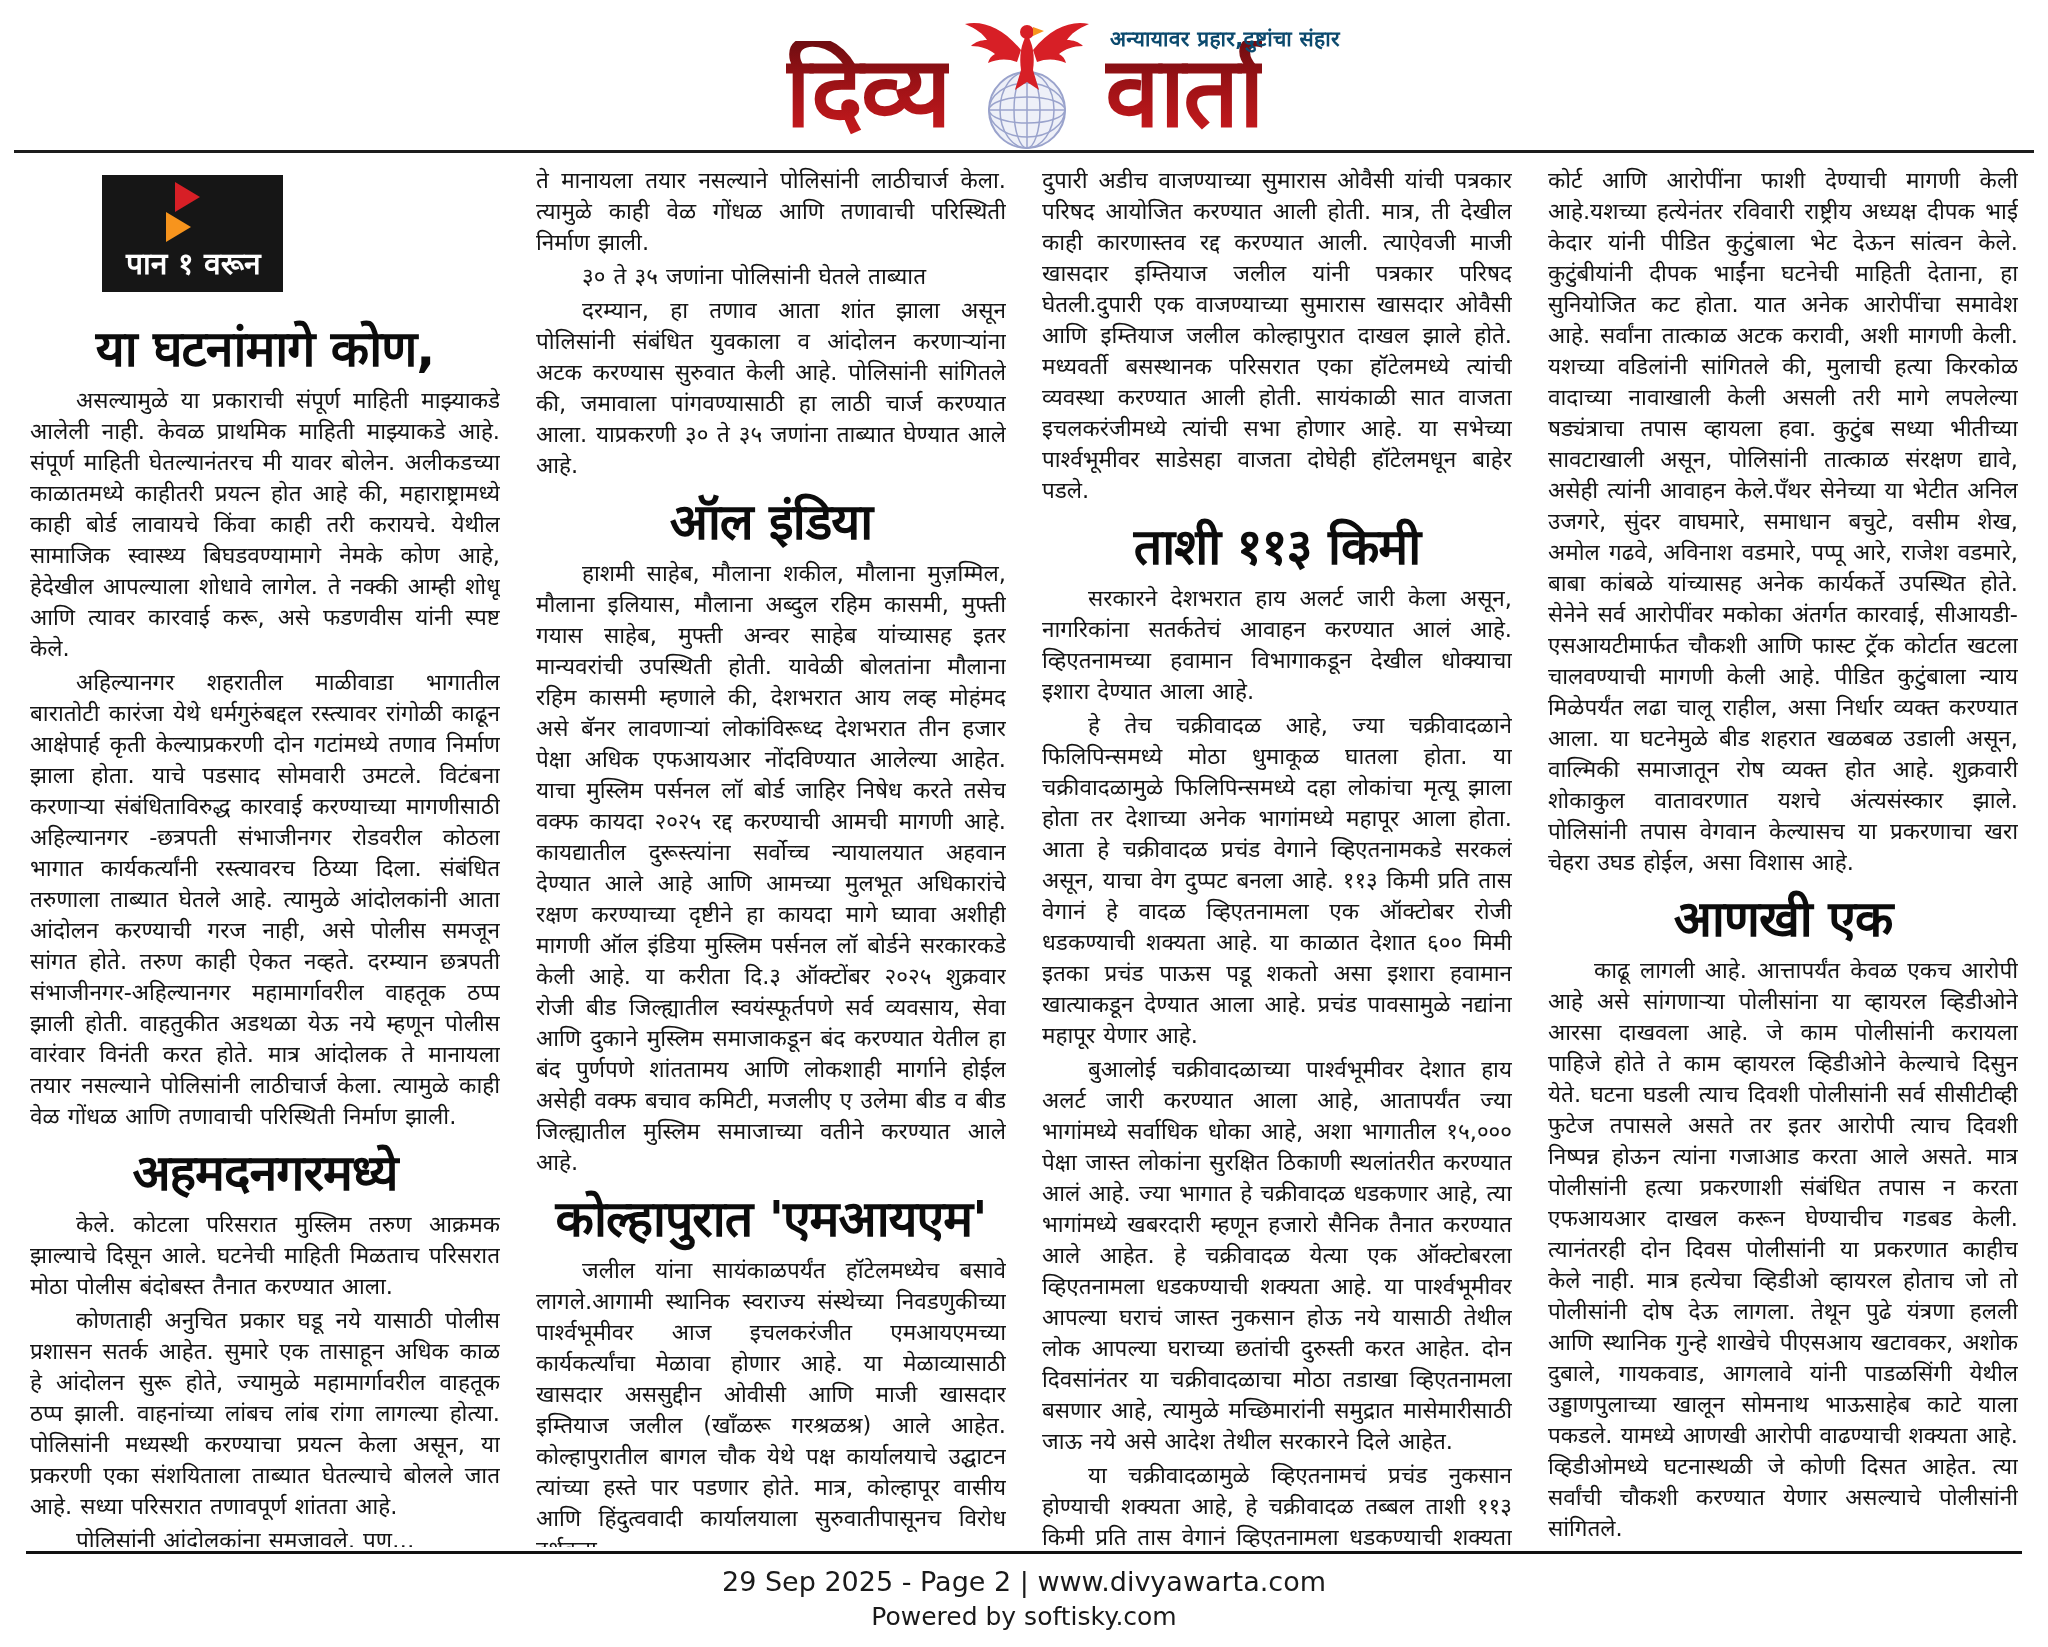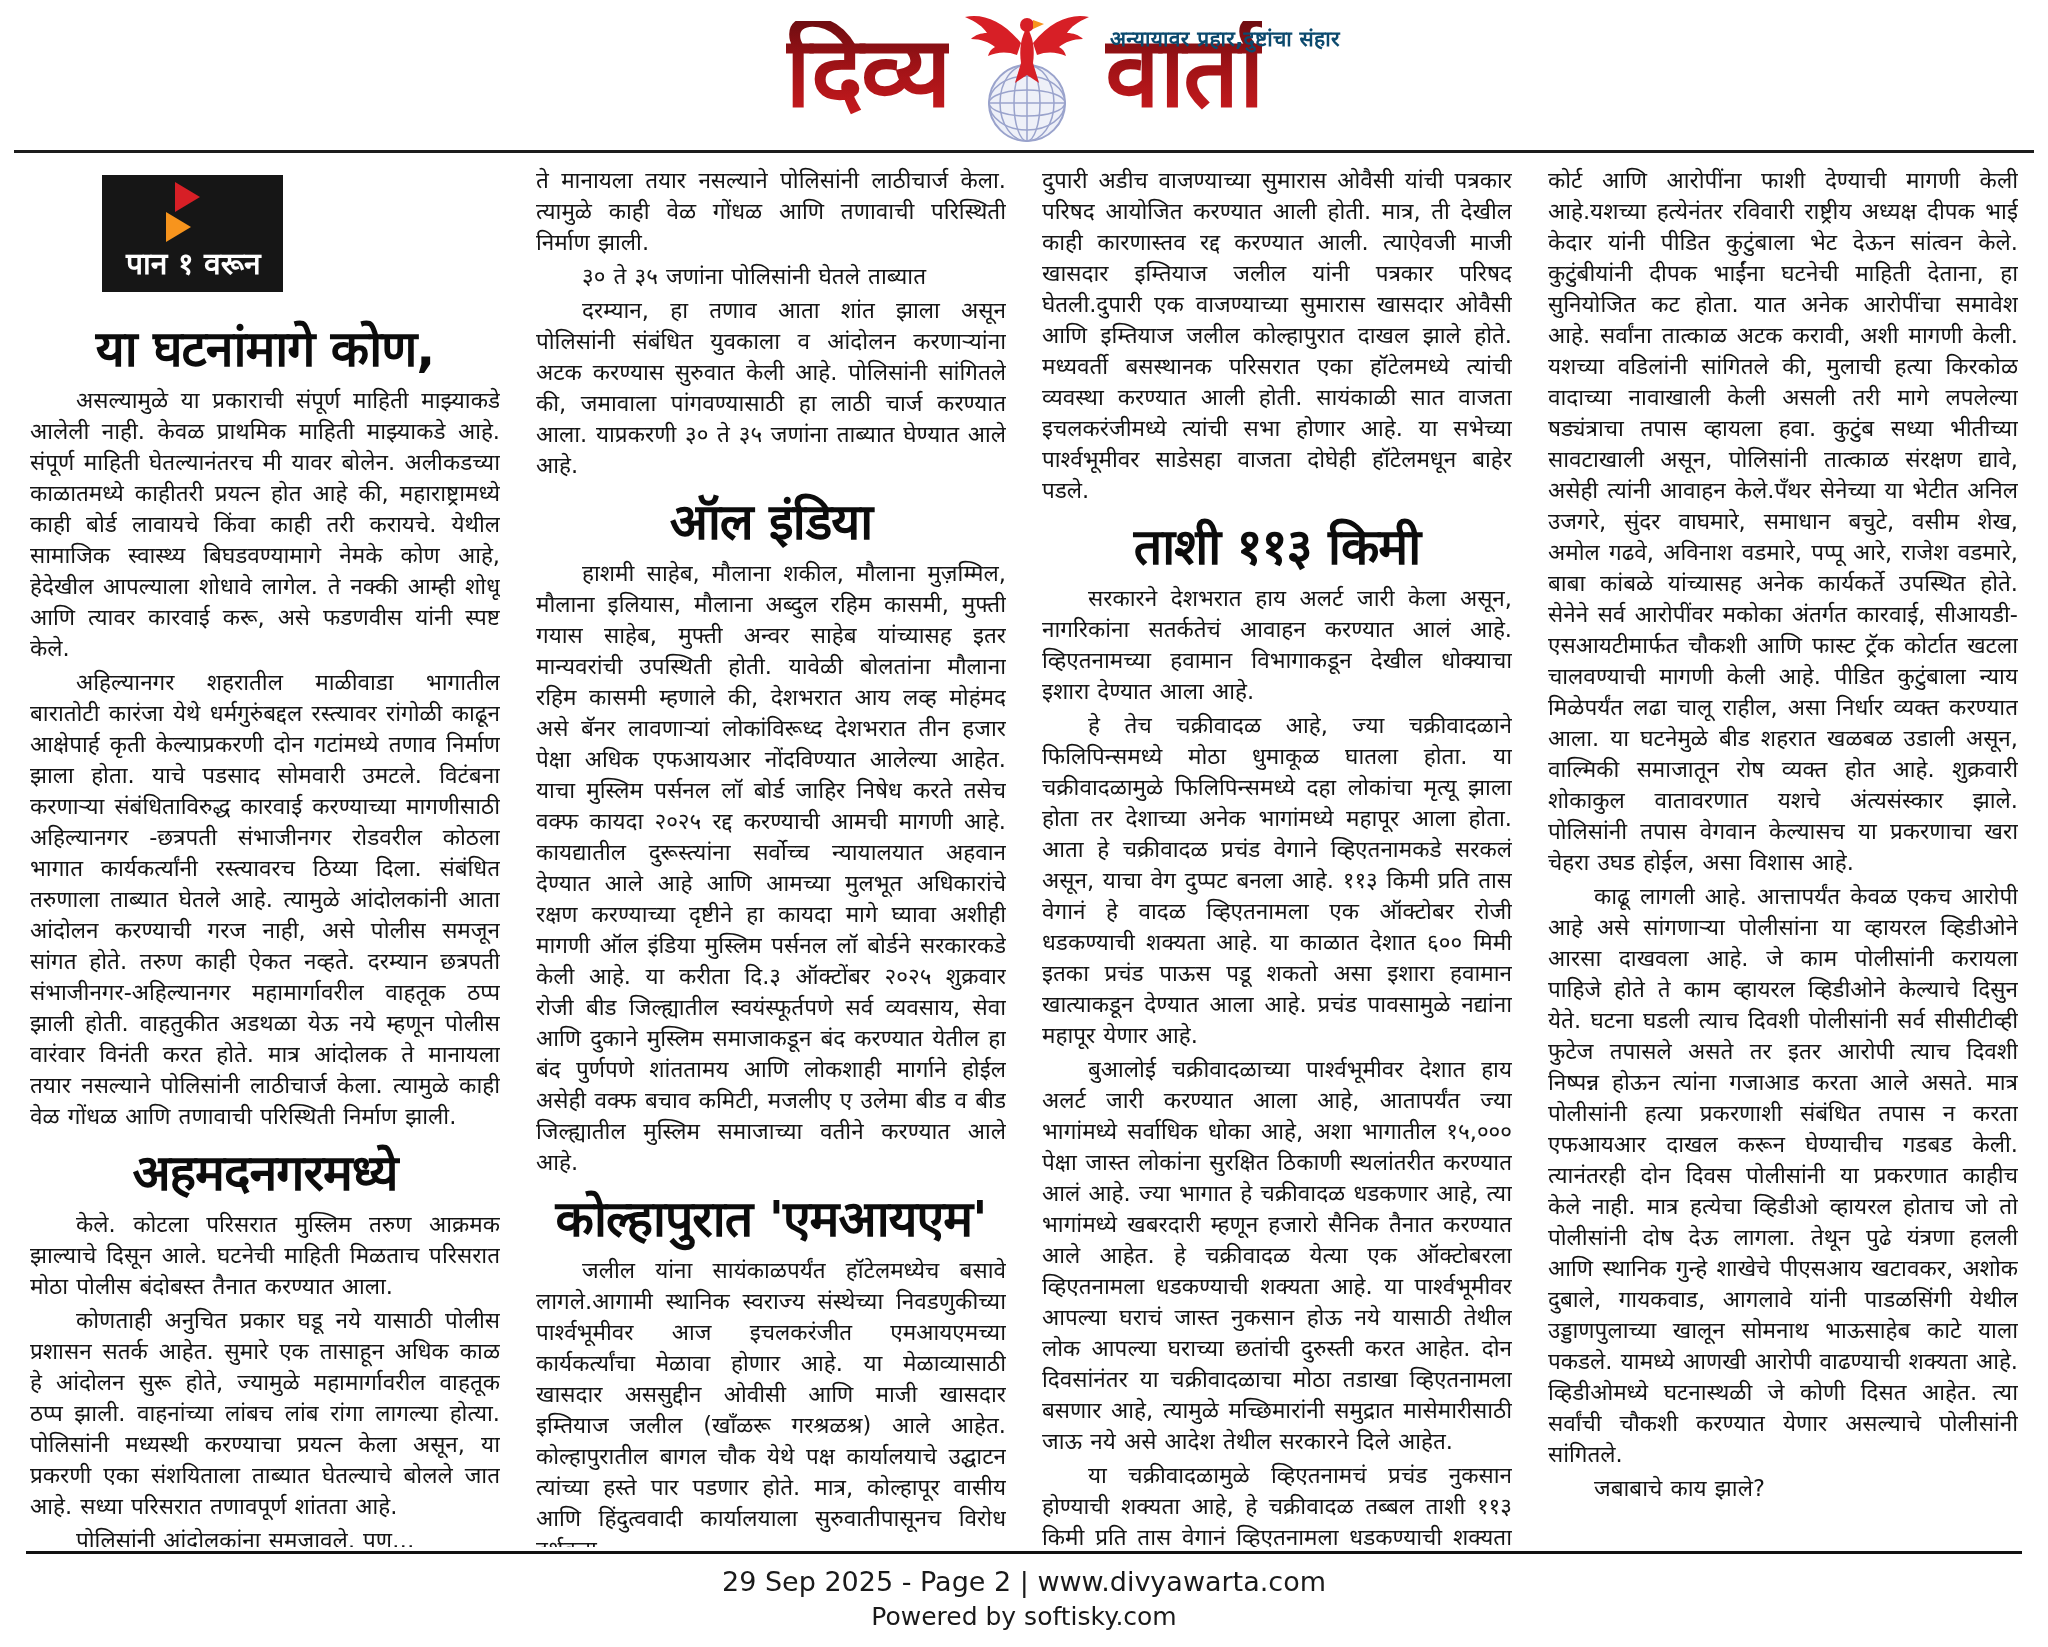--- a/index.html
+++ b/index.html
@@ -3,21 +3,21 @@
 <meta charset="utf-8">
 <style>
   html,body{margin:0;padding:0;background:#e9e9e9;}
   .page{
     width:2048px;height:1647px;background:#ffffff;position:relative;
     font-family:"DejaVu Sans","Liberation Sans",sans-serif;color:#151515;
     overflow:hidden;margin:0 auto;
   }
   
   .masthead{height:150px;position:relative;}
-  .brand{display:flex;align-items:center;justify-content:center;height:100%;position:relative;}
+  .brand{display:flex;align-items:flex-end;justify-content:center;height:100%;position:relative;}
   .brand-part{
     font-size:98px;font-weight:700;line-height:1.05;color:#a31317;
     background:linear-gradient(180deg,#6f0d11 0%,#a31317 45%,#d21c20 100%);
     -webkit-background-clip:text;background-clip:text;
     -webkit-text-fill-color:transparent;
     letter-spacing:-2px;padding-bottom:6px;
   }
   .logo-stack{width:152px;height:136px;margin:0 2px;position:relative;flex:0 0 auto;}
   .logo-stack svg{position:absolute;bottom:-2px;left:0;}
   .tagline{
@@ -108,20 +108,21 @@
       <div class="col">
         <p class="para noindent">दुपारी अडीच वाजण्याच्या सुमारास ओवैसी यांची पत्रकार परिषद आयोजित करण्यात आली होती. मात्र, ती देखील काही कारणास्तव रद्द करण्यात आली. त्याऐवजी माजी खासदार इम्तियाज जलील यांनी पत्रकार परिषद घेतली.दुपारी एक वाजण्याच्या सुमारास खासदार ओवैसी आणि इम्तियाज जलील कोल्हापुरात दाखल झाले होते. मध्यवर्ती बसस्थानक परिसरात एका हॉटेलमध्ये त्यांची व्यवस्था करण्यात आली होती. सायंकाळी सात वाजता इचलकरंजीमध्ये त्यांची सभा होणार आहे. या सभेच्या पार्श्वभूमीवर साडेसहा वाजता दोघेही हॉटेलमधून बाहेर पडले.</p>
         <h2 class="headline">ताशी ११३ किमी</h2>
         <p class="para">सरकारने देशभरात हाय अलर्ट जारी केला असून, नागरिकांना सतर्कतेचं आवाहन करण्यात आलं आहे. व्हिएतनामच्या हवामान विभागाकडून देखील धोक्याचा इशारा देण्यात आला आहे.</p>
         <p class="para">हे तेच चक्रीवादळ आहे, ज्या चक्रीवादळाने फिलिपिन्समध्ये मोठा धुमाकूळ घातला होता. या चक्रीवादळामुळे फिलिपिन्समध्ये दहा लोकांचा मृत्यू झाला होता तर देशाच्या अनेक भागांमध्ये महापूर आला होता. आता हे चक्रीवादळ प्रचंड वेगाने व्हिएतनामकडे सरकलं असून, याचा वेग दुप्पट बनला आहे. ११३ किमी प्रति तास वेगानं हे वादळ व्हिएतनामला एक ऑक्टोबर रोजी धडकण्याची शक्यता आहे. या काळात देशात ६०० मिमी इतका प्रचंड पाऊस पडू शकतो असा इशारा हवामान खात्याकडून देण्यात आला आहे. प्रचंड पावसामुळे नद्यांना महापूर येणार आहे.</p>
         <p class="para">बुआलोई चक्रीवादळाच्या पार्श्वभूमीवर देशात हाय अलर्ट जारी करण्यात आला आहे, आतापर्यंत ज्या भागांमध्ये सर्वाधिक धोका आहे, अशा भागातील १५,००० पेक्षा जास्त लोकांना सुरक्षित ठिकाणी स्थलांतरीत करण्यात आलं आहे. ज्या भागात हे चक्रीवादळ धडकणार आहे, त्या भागांमध्ये खबरदारी म्हणून हजारो सैनिक तैनात करण्यात आले आहेत. हे चक्रीवादळ येत्या एक ऑक्टोबरला व्हिएतनामला धडकण्याची शक्यता आहे. या पार्श्वभूमीवर आपल्या घराचं जास्त नुकसान होऊ नये यासाठी तेथील लोक आपल्या घराच्या छतांची दुरुस्ती करत आहेत. दोन दिवसांनंतर या चक्रीवादळाचा मोठा तडाखा व्हिएतनामला बसणार आहे, त्यामुळे मच्छिमारांनी समुद्रात मासेमारीसाठी जाऊ नये असे आदेश तेथील सरकारने दिले आहेत.</p>
         <p class="para">या चक्रीवादळामुळे व्हिएतनामचं प्रचंड नुकसान होण्याची शक्यता आहे, हे चक्रीवादळ तब्बल ताशी ११३ किमी प्रति तास वेगानं व्हिएतनामला धडकण्याची शक्यता आहे. देशावर अतिमुसळधार पाऊस, वादळ आणि महापूर असे तिहेरी संकट एकाचवेळ निर्माण झालं आहे.</p>
       </div>
       <div class="col">
         <p class="para noindent">कोर्ट आणि आरोपींना फाशी देण्याची मागणी केली आहे.यशच्या हत्येनंतर रविवारी राष्ट्रीय अध्यक्ष दीपक भाई केदार यांनी पीडित कुटुंबाला भेट देऊन सांत्वन केले. कुटुंबीयांनी दीपक भाईंना घटनेची माहिती देताना, हा सुनियोजित कट होता. यात अनेक आरोपींचा समावेश आहे. सर्वांना तात्काळ अटक करावी, अशी मागणी केली. यशच्या वडिलांनी सांगितले की, मुलाची हत्या किरकोळ वादाच्या नावाखाली केली असली तरी मागे लपलेल्या षड्यंत्राचा तपास व्हायला हवा. कुटुंब सध्या भीतीच्या सावटाखाली असून, पोलिसांनी तात्काळ संरक्षण द्यावे, असेही त्यांनी आवाहन केले.पँथर सेनेच्या या भेटीत अनिल उजगरे, सुंदर वाघमारे, समाधान बचुटे, वसीम शेख, अमोल गढवे, अविनाश वडमारे, पप्पू आरे, राजेश वडमारे, बाबा कांबळे यांच्यासह अनेक कार्यकर्ते उपस्थित होते. सेनेने सर्व आरोपींवर मकोका अंतर्गत कारवाई, सीआयडी-एसआयटीमार्फत चौकशी आणि फास्ट ट्रॅक कोर्टात खटला चालवण्याची मागणी केली आहे. पीडित कुटुंबाला न्याय मिळेपर्यंत लढा चालू राहील, असा निर्धार व्यक्त करण्यात आला. या घटनेमुळे बीड शहरात खळबळ उडाली असून, वाल्मिकी समाजातून रोष व्यक्त होत आहे. शुक्रवारी शोकाकुल वातावरणात यशचे अंत्यसंस्कार झाले. पोलिसांनी तपास वेगवान केल्यासच या प्रकरणाचा खरा चेहरा उघड होईल, असा विशास आहे.</p>
+        <h2 class="headline">आणखी एक</h2>
         <p class="para">काढू लागली आहे. आत्तापर्यंत केवळ एकच आरोपी आहे असे सांगणाऱ्या पोलीसांना या व्हायरल व्हिडीओने आरसा दाखवला आहे. जे काम पोलीसांनी करायला पाहिजे होते ते काम व्हायरल व्हिडीओने केल्याचे दिसुन येते. घटना घडली त्याच दिवशी पोलीसांनी सर्व सीसीटीव्ही फुटेज तपासले असते तर इतर आरोपी त्याच दिवशी निष्पन्न होऊन त्यांना गजाआड करता आले असते. मात्र पोलीसांनी हत्या प्रकरणाशी संबंधित तपास न करता एफआयआर दाखल करून घेण्याचीच गडबड केली. त्यानंतरही दोन दिवस पोलीसांनी या प्रकरणात काहीच केले नाही. मात्र हत्येचा व्हिडीओ व्हायरल होताच जो तो पोलीसांनी दोष देऊ लागला. तेथून पुढे यंत्रणा हलली आणि स्थानिक गुन्हे शाखेचे पीएसआय खटावकर, अशोक दुबाले, गायकवाड, आगलावे यांनी पाडळसिंगी येथील उड्डाणपुलाच्या खालून सोमनाथ भाऊसाहेब काटे याला पकडले. यामध्ये आणखी आरोपी वाढण्याची शक्यता आहे. व्हिडीओमध्ये घटनास्थळी जे कोणी दिसत आहेत. त्या सर्वांची चौकशी करण्यात येणार असल्याचे पोलीसांनी सांगितले.</p>
         <p class="para">जबाबाचे काय झाले?</p>
       </div>
     </main>
 
   <div class="rule-bottom"></div>
   <footer class="footer">
     <div class="footer-line1">29 Sep 2025 - Page 2 | www.divyawarta.com</div>
     <div class="footer-line2">Powered by softisky.com</div>
   </footer>

